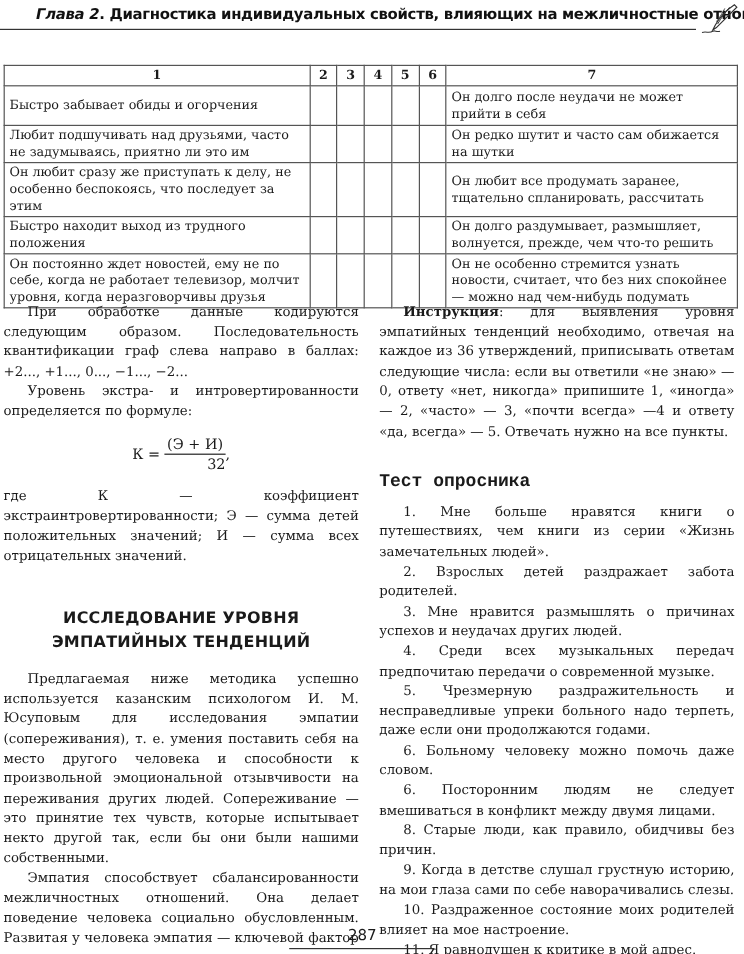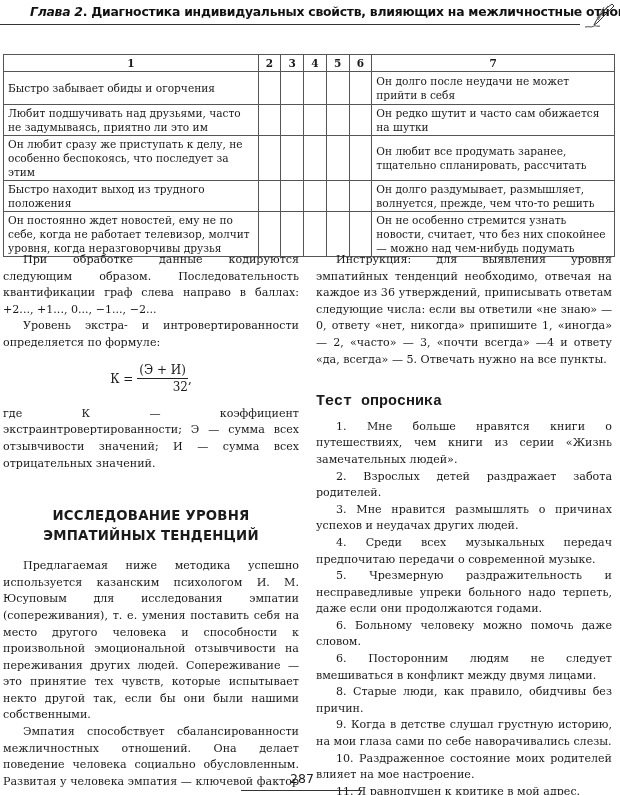--- a/index.html
+++ b/index.html
@@ -22,21 +22,21 @@
   .col p { margin: 0; text-indent: 20px; }
   .left { left: 3px; }
   .right { left: 316px; }
   .formula { text-align: center; margin: 10px 0 10px 0; font-family: "DejaVu Serif", serif; font-size: 12px; }
   .frac { display: inline-block; vertical-align: middle; text-align: right; }
   .frac .num { display: block; border-bottom: 1px solid #222; padding: 0 2px; }
   .frac .den { display: block; }
   .section-h { font-family: "DejaVu Sans", sans-serif; font-weight: bold; text-align: center;
          font-size: 13.3px; line-height: 20px; letter-spacing: 0.2px; margin: 0; }
   .sub-h { font-family: Liberation Mono, monospace; font-weight: bold; font-size: 15px; margin: 0; }
-  .b { font-weight: normal; }
+  .b { font-weight: bold; }
   .page-num { position: absolute; left: 290px; top: 771px; font-family: "DejaVu Sans", sans-serif;
          font-weight: normal; font-size: 12.5px; }
   .page-rule { position: absolute; left: 241px; top: 790px; width: 121px; height: 1px; background: #333; }
 </style>
 </head>
 <body>
 
 <div class="header">
   <div class="header-title"><span class="it">Глава 2</span><span>. Диагностика индивидуальных свойств, влияющих на межличностные отношения</span></div>
   <div class="header-rule"></div>
@@ -110,21 +110,21 @@
 <div class="col left" style="top:252px">
   <p>При обработке данные кодируются следующим образом. Последовательность квантификации граф слева направо в баллах: +2..., +1..., 0..., −1..., −2...</p>
   <p>Уровень экстра- и интровертированности определяется по формуле:</p>
   <div class="formula">
     <span>К =</span>
     <span class="frac">
       <span class="num">(Э + И)</span>
       <span class="den">32</span>
     </span><span>,</span>
   </div>
-  <p style="text-indent:0">где К — коэффициент экстраинтровертированности; Э — сумма всех отзывчивости значений; И — сумма всех отрицательных значений.</p>
+  <p style="text-indent:0">где К — коэффициент экстраинтровертированности; Э — сумма детей положительных значений; И — сумма всех отрицательных значений.</p>
   <div style="height:34px"></div>
   <p class="section-h" style="text-indent:0">
     <span>ИССЛЕДОВАНИЕ УРОВНЯ</span><br>
     <span>ЭМПАТИЙНЫХ ТЕНДЕНЦИЙ</span>
   </p>
   <div style="height:12px"></div>
   <p>Предлагаемая ниже методика успешно используется казанским психологом И. М. Юсуповым для исследования эмпатии (сопереживания), т. е. умения поставить себя на место другого человека и способности к произвольной эмоциональной отзывчивости на переживания других людей. Сопереживание — это принятие тех чувств, которые испытывает некто другой так, если бы они были нашими собственными.</p>
   <p>Эмпатия способствует сбалансированности межличностных отношений. Она делает поведение человека социально обусловленным. Развитая у человека эмпатия — ключевой фактор успеха в тех видах деятельности, которые требуют вчувствования в мир партнера по общению и прежде всего в обучении и воспитании.</p>
 </div>
 

